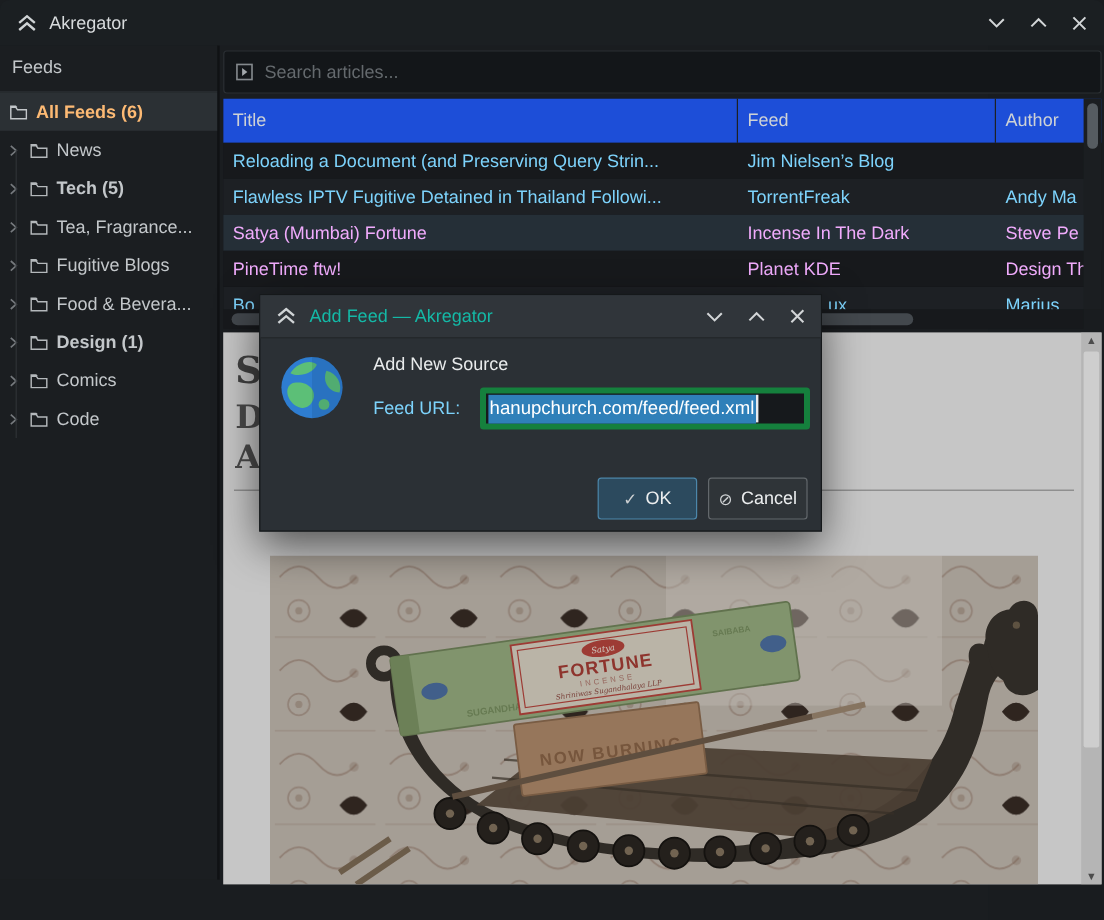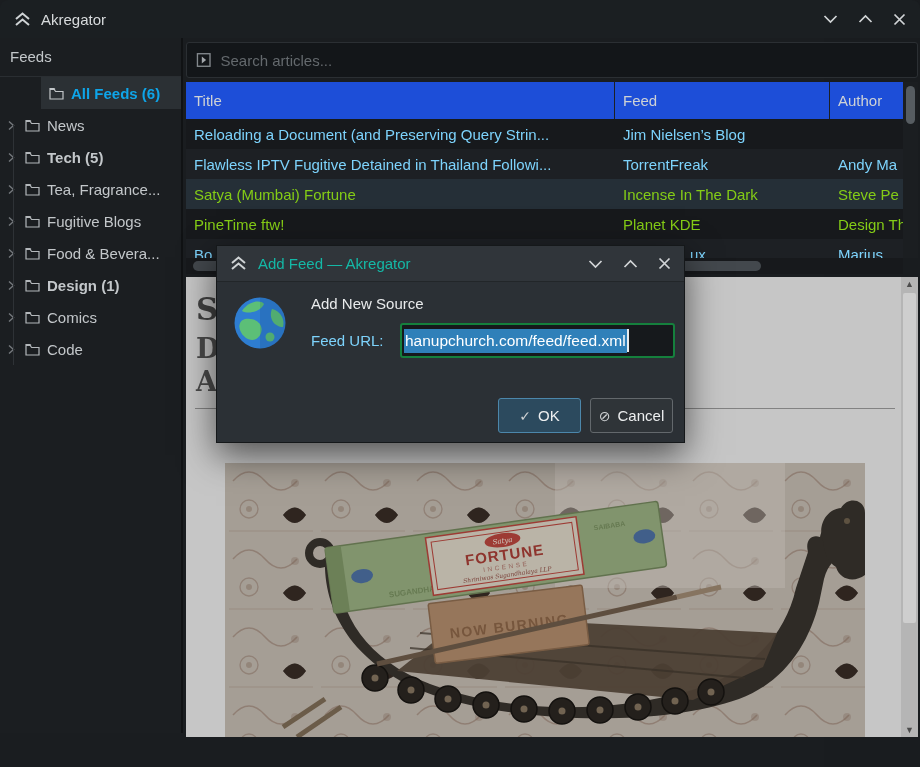--- a/index.html
+++ b/index.html
@@ -17,21 +17,21 @@
   .winctl svg { display:block; cursor:pointer; }
 
   
   #sidebar { left:0; top:38px; width:183px; height:695px; background:#1b1e21;
              border-right:2px solid #101214; }
   #feeds-header { height:39px; line-height:38px; padding-left:10px; color:#c3c7ca;
                   font-size:15px; border-bottom:1px solid #2a2e32; background:#1b1e21; }
   .tree { position:relative; padding-top:0; }
   .titem { height:32px; display:flex; align-items:center; gap:7px; padding-left:8px;
            color:#c3c7ca; font-size:15px; white-space:nowrap; overflow:hidden; cursor:default; }
-  .titem.sel { background:#2b3034; color:#0ea5e9;margin-left:41px; }
+  .titem.sel { background:#2b3034; color:#fdba74; }
   .titem.b { font-weight:bold; }
   .exp { width:10px; display:flex; }
   .titem svg { flex:none; }
 
   
   #search { left:186px; top:42px; width:732px; height:36px; background:#131619;
             border:1px solid #2b2f33; border-radius:3px; display:flex; align-items:center;
             padding:0 9px; gap:9px; }
   #search input { background:transparent; border:none; outline:none; color:#9aa0a4;
                   font-size:15px; width:100%; font-family:inherit; }
@@ -43,21 +43,21 @@
   .th { display:flex; align-items:center; padding-left:8px; border-right:1px solid #1d2023; }
   .th:last-child { border-right:none; }
   .c-title { width:429px; } .c-feed { width:215px; } .c-author { width:73px; }
   .trow { display:flex; height:30px; align-items:center; font-size:15px; }
   .trow > div { padding-left:8px; white-space:nowrap; overflow:hidden; height:100%;
                 display:flex; align-items:center; }
   .r-dark  { background:#17191c; }
   .r-light { background:#1d2024; }
   .r-sel   { background:#252f37; }
   .unread  { color:#7dd3fc; }
-  .read    { color:#84cc16; }
+  .read    { color:#f0abfc; }
   .row-clip { height:19px; overflow:hidden; }
   .row-clip .trow { height:30px; }
   .indent-feed { text-indent:67px; }
 
   
   #tv-scroll { left:903px; top:82px; width:15px; height:176px; background:#1b1e21; }
   #tv-thumb { left:3px; top:4px; width:9px; height:38px; background:#565c61; border-radius:4.5px; }
   #th-scroll { left:186px; top:258px; width:717px; height:16px; background:#17191c; }
   #th-thumb { left:7px; top:3px; width:568px; height:10px; background:#43484d; border-radius:5px; }
 
@@ -79,21 +79,21 @@
   #dialog { left:216px; top:245px; width:469px; height:198px; background:#2b3035;
             border:1px solid #15181a; box-shadow:0 12px 34px rgba(0,0,0,.6); }
   #d-titlebar { position:absolute; left:0; top:0; width:100%; height:36px; background:#30353a;
                 display:flex; align-items:center; padding:0 13px; gap:11px;
                 border-bottom:1px solid #222629; }
   #d-titlebar .title { color:#14b8a6; font-size:15px; }
   #d-globe { position:absolute; left:16px; top:50px; }
   #d-heading { position:absolute; left:94px; top:49px; color:#e9ebec; font-size:15px; }
   #d-label { position:absolute; left:94px; top:86px; color:#7dd3fc; font-size:15px; }
   #d-input { position:absolute; left:183px; top:77px; width:275px; height:35px;
-             background:#16191c; border:2px solid #15803d; border-radius:3px;
+             background:#16191c; border:5px solid #15803d; border-radius:3px;
              display:flex; align-items:center; padding:0 2px; cursor:text; }
   #d-sel { background:#2f80b9; color:#ffffff; font-size:15.5px; padding:3px 1px;
            white-space:nowrap; }
   #d-caret { width:2px; height:23px; background:#e8ebed; }
   .dbtn { position:absolute; top:152px; width:83px; height:35px; border-radius:3px;
           display:flex; align-items:center; justify-content:center; gap:7px;
           color:#eceeef; font-size:15px; cursor:pointer; }
   #btn-ok { left:281px; background:#2c4a5e; border:1px solid #4c87ab; }
   #btn-cancel { left:373px; background:#2f3438; border:1px solid #63686c; }
   .bicon { font-size:14px; color:#cdd0d2; }

